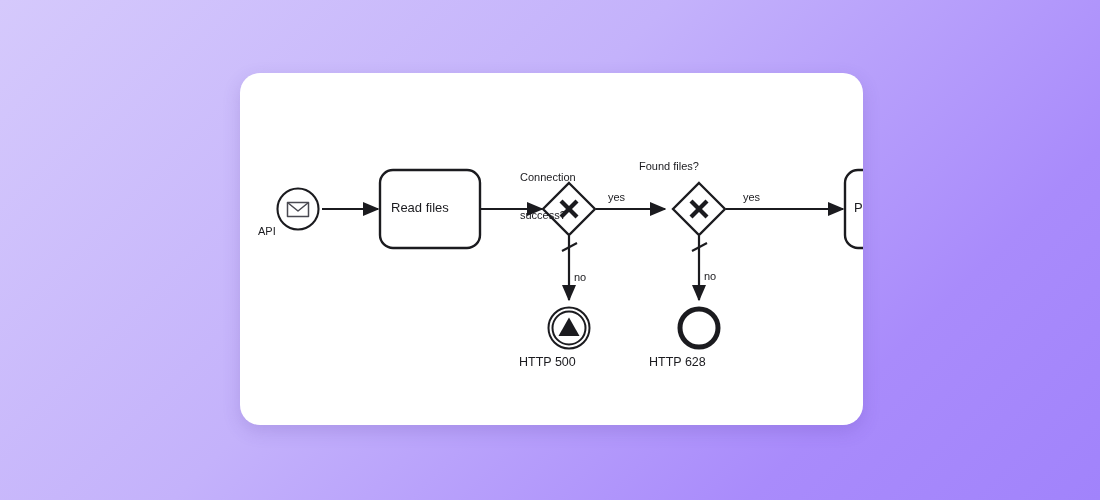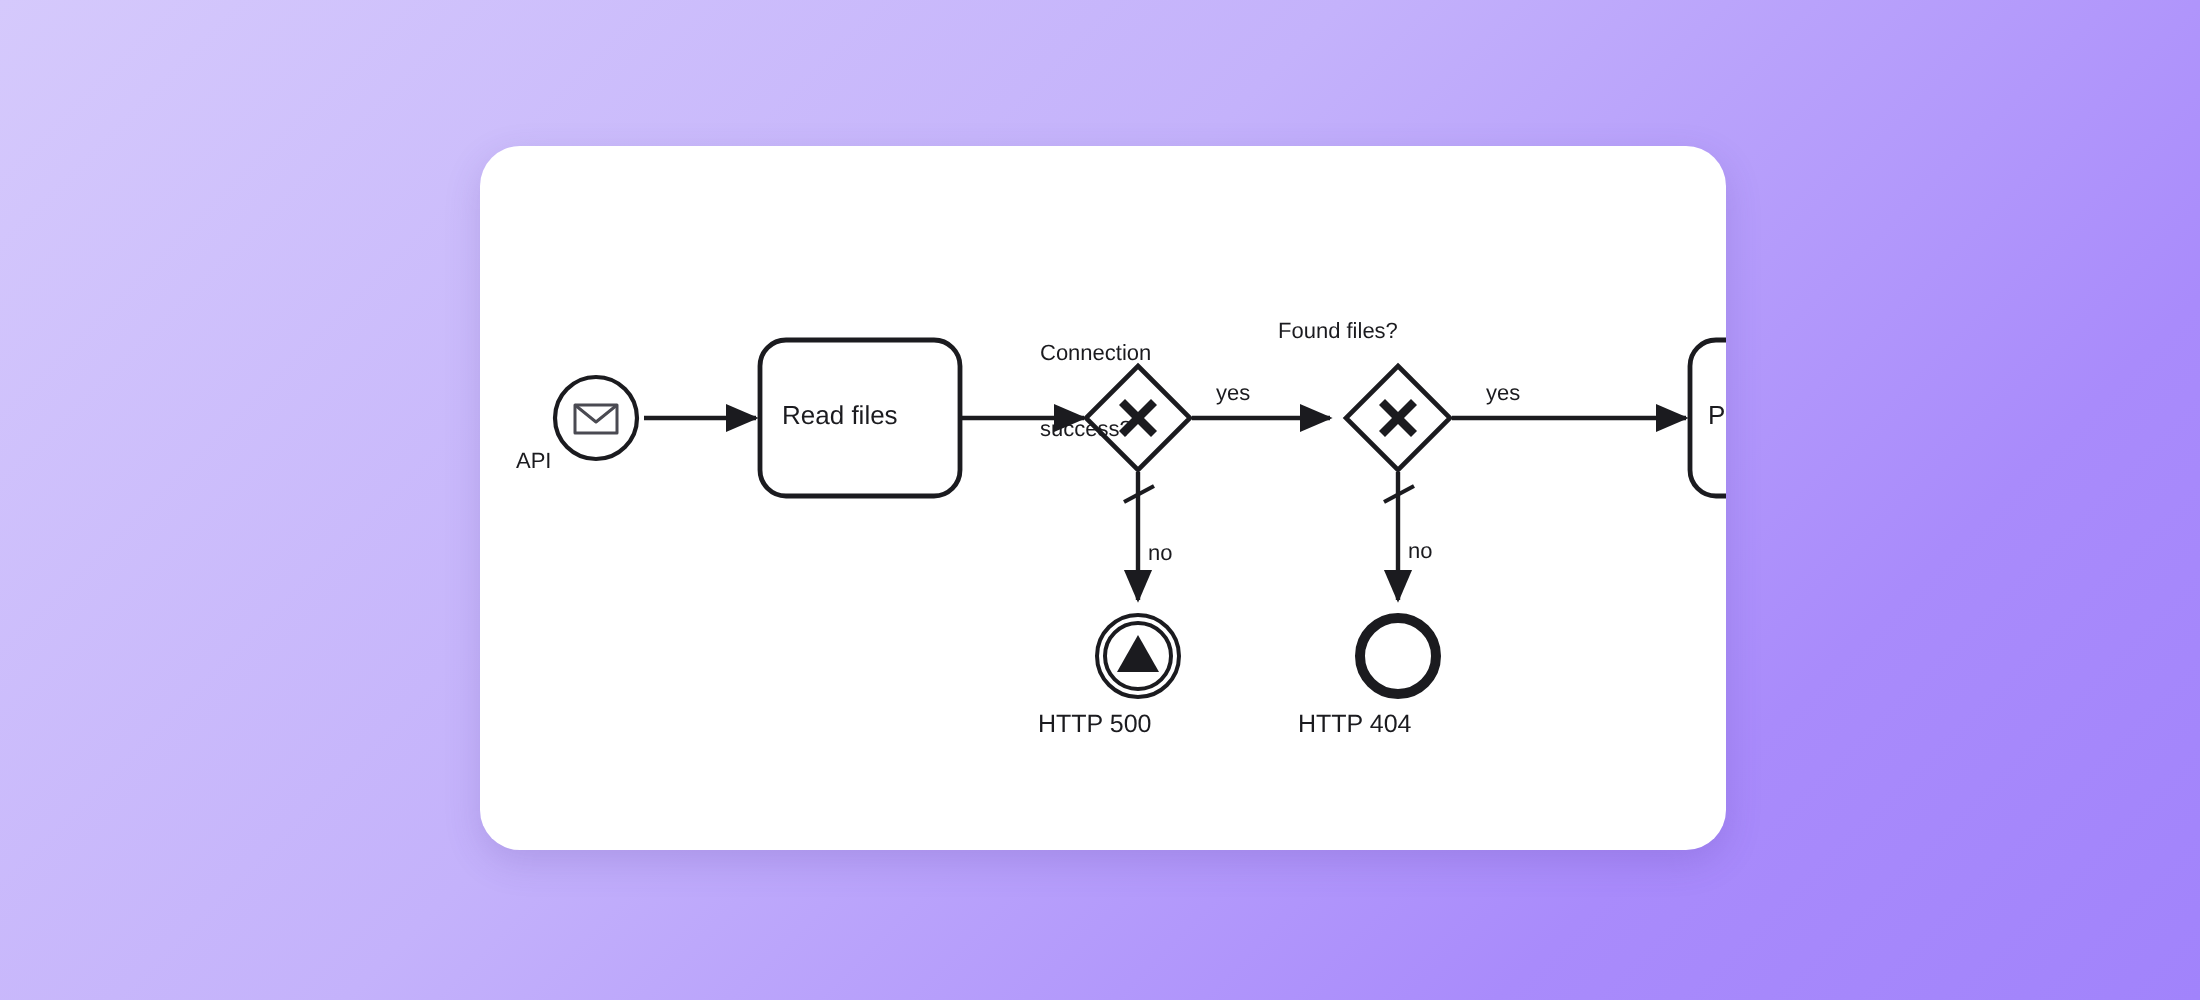--- a/index.html
+++ b/index.html
@@ -147,20 +147,20 @@
       <div class="dgm-label lbl-flow" style="left:368px; top:118px; width:40px;">yes</div>
 
       <div class="dgm-label lbl-flow" style="left:334px; top:198px; width:26px;">no</div>
 
       <div class="dgm-label lbl-flow" style="left:503px; top:118px; width:40px;">yes</div>
 
       <div class="dgm-label lbl-flow" style="left:464px; top:197px; width:26px;">no</div>
 
       <div class="dgm-label lbl-node" style="left:279px; top:282px; width:100px;">HTTP 500</div>
 
-      <div class="dgm-label lbl-node" style="left:409px; top:282px; width:100px;">HTTP 404</div>
+      <div class="dgm-label lbl-node" style="left:409px; top:282px; width:100px;">HTTP 628</div>
 
       <div class="dgm-label lbl-task" style="left:605px; top:128px; width:100px; text-align:left; padding-left:9px; box-sizing:border-box;">P</div>
 
     </div>
   </div>
 
 </div>
 
 </body></html>

